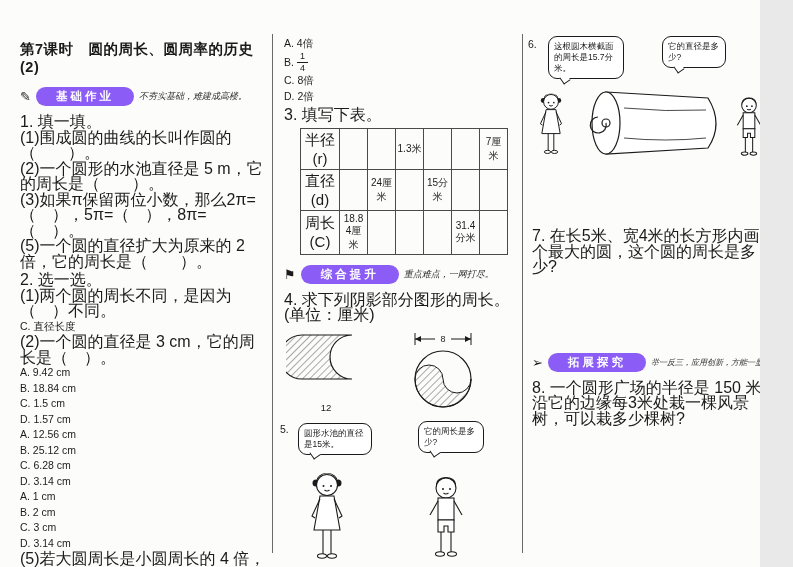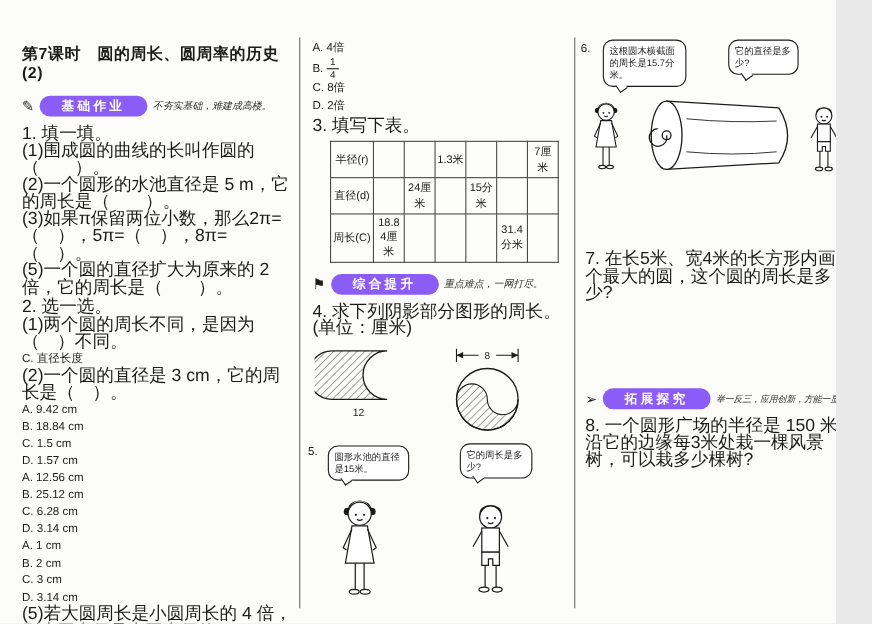--- a/index.html
+++ b/index.html
@@ -24,25 +24,25 @@
   .opt-row{display:flex;font-size:10.5px;line-height:15.5px;flex-direction:column;}
   .opt-row .opt:first-child{width:114px;flex:none;}
   .optfrac{display:inline-flex;align-items:center;}
   .frac{display:inline-flex;flex-direction:column;align-items:center;line-height:1.05;
         font-size:9px;margin-left:3px;}
   .frac .num{border-bottom:1px solid #1b1b1b;padding:0 3px 1px;}
   .frac .den{padding-top:1px;}
   table.fill{border-collapse:collapse;margin:5px 0 10px 16px;}
   table.fill td{border:1px solid #4a4a4a;text-align:center;font-size:10px;
                 padding:2px 1px;word-break:break-all;}
-  table.fill td.th{width:36px;height:22px;font-size:10px;}
+  table.fill td.th{width:36px;height:22px;font-size:15px;}
   table.fill td.cell{width:25px;}
   .figrow{display:flex;gap:42px;margin:8px 0 4px 2px;align-items:flex-start;}
   .fig{display:flex;flex-direction:column;align-items:center;}
-  .figcap{font-size:9.5px;text-align:center;margin-top:1px;}
+  .figcap{font-size:9.5px;text-align:center;margin-top:17px;}
   .scene{position:relative;}
   .scene5{height:180px;margin-top:8px;}
   .scene6{height:182px;}
   .scene svg{position:absolute;}
   .qnum{position:absolute;left:-4px;top:2px;font-size:10.5px;}
   .bubble{position:absolute;border:1px solid #1b1b1b;border-radius:9px;background:#fff;
           font-size:8.5px;line-height:11px;padding:4px 5px;z-index:2;}
   .bubble::after{content:'';position:absolute;width:7px;height:7px;background:#fff;
           border-bottom:1px solid #1b1b1b;border-right:1px solid #1b1b1b;
           transform:rotate(55deg);bottom:-4.5px;left:12px;}

